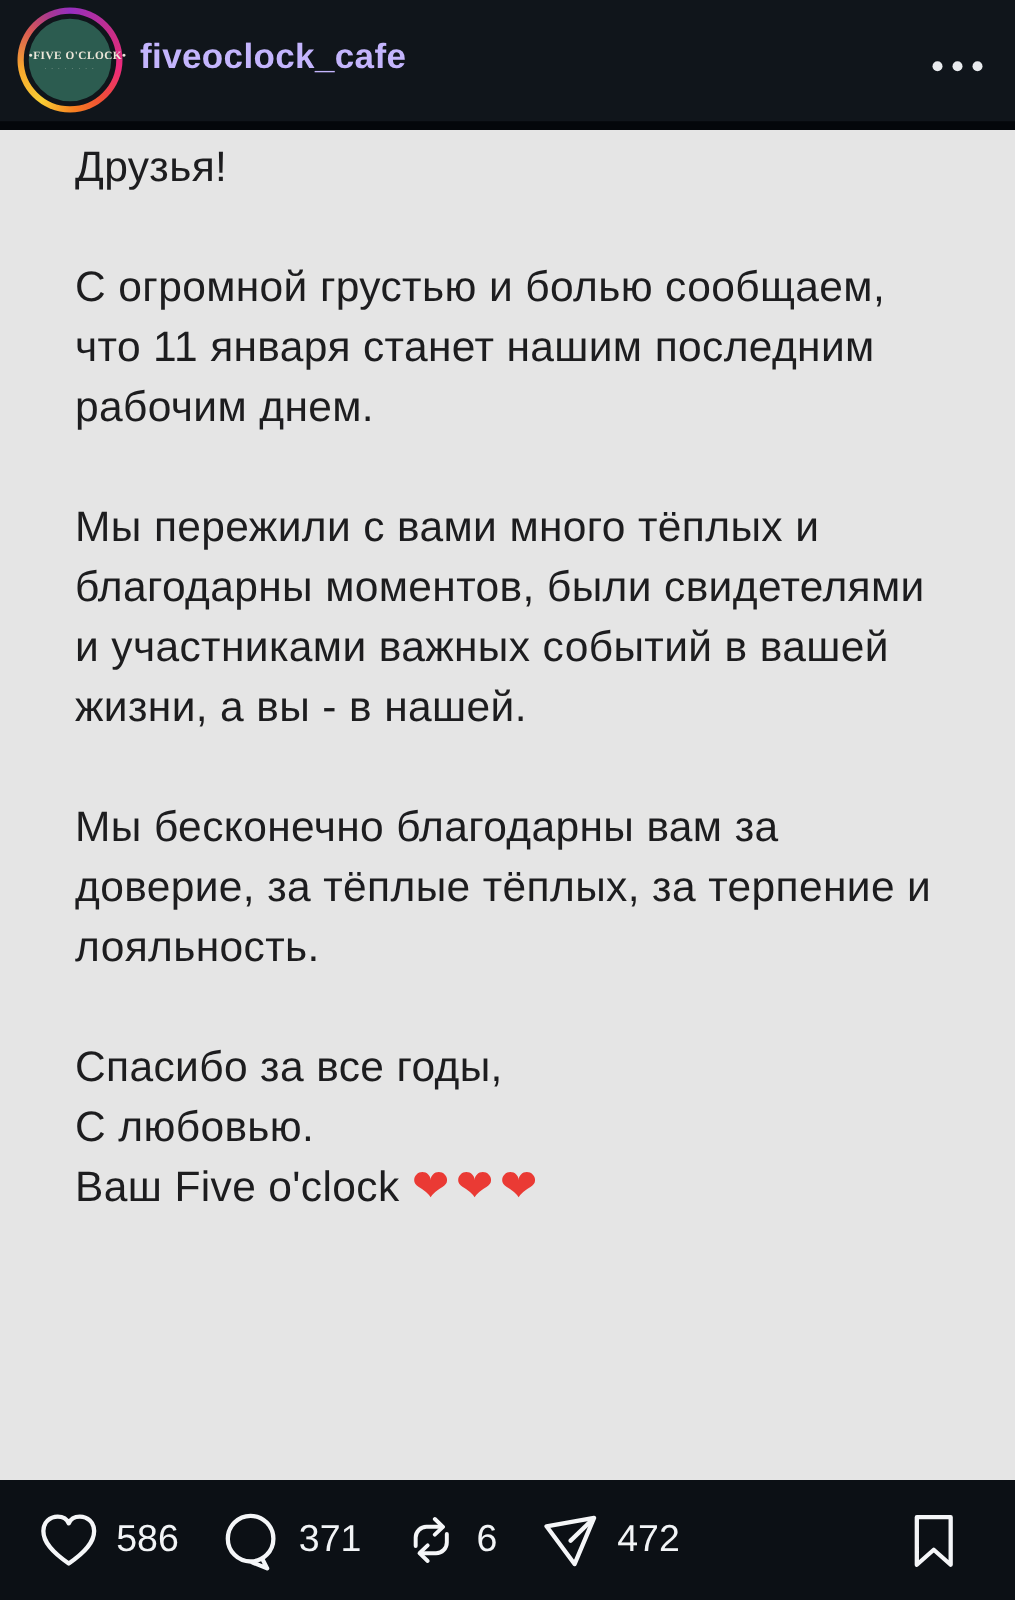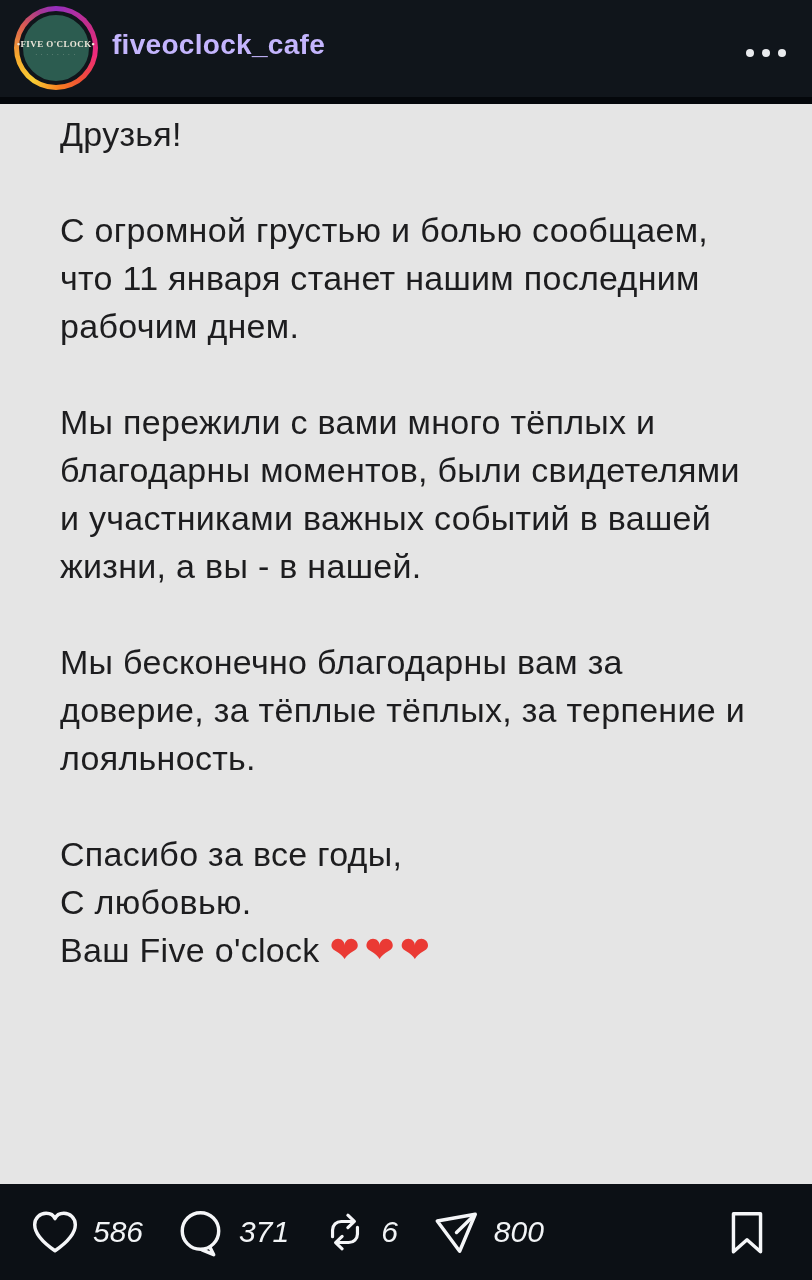--- a/index.html
+++ b/index.html
@@ -12,21 +12,21 @@
   .header{position:absolute;top:0;left:0;right:0;height:104px;background:#10151b;}
   .header-bottom-strip{position:absolute;left:0;right:0;bottom:0;height:7px;background:#04070b;}
   .avatar{
     position:absolute;left:14px;top:6px;width:84px;height:84px;border-radius:50%;
     background:conic-gradient(#962fbf 0deg,#c62e8a 55deg,#ee2a7b 100deg,#ef4d37 140deg,
                #f77e21 175deg,#f9ce34 215deg,#f7a72e 260deg,#d95a54 305deg,#a8388f 335deg,#962fbf 360deg);
     display:flex;align-items:center;justify-content:center;cursor:pointer;
   }
   .avatar-inner{
     width:66px;height:66px;border-radius:50%;background:#2c5c50;border:4px solid #10151b;
-    display:flex;flex-direction:column;align-items:center;justify-content:center;
+    display:flex;flex-direction:column;justify-content:center;
     color:#ece7da;text-align:center;
   }
   .logo-text{font-family:"Liberation Serif",serif;font-size:9px;font-weight:700;
     letter-spacing:.4px;white-space:nowrap;}
   .logo-subtext{font-size:4px;letter-spacing:1.5px;margin-top:3px;opacity:.85;white-space:nowrap;}
   .username{
     position:absolute;left:112px;top:29px;font-size:28px;font-weight:700;
     color:#c4b5fd;letter-spacing:.3px;cursor:pointer;
   }
   .more{position:absolute;right:26px;top:43px;display:flex;gap:8px;padding:6px 0;cursor:pointer;}
@@ -40,21 +40,21 @@
     margin:0 0 48px 0;font-size:34px;line-height:48px;color:#1d1d1f;
     white-space:pre;letter-spacing:.3px;
   }
   .para:last-child{margin-bottom:15px;}
   .hearts{color:#ea3a34;font-size:36px;letter-spacing:5px;font-family:"DejaVu Sans",sans-serif;}
   
   .footer{
     position:absolute;left:0;right:0;bottom:0;height:96px;background:#0c1015;
     display:flex;align-items:center;padding:0 26px 0 30px;box-sizing:border-box;color:#f2f4f6;
   }
-  .action{display:flex;align-items:center;gap:13px;margin-right:33px;cursor:pointer;background:none;border:none;color:#f2f4f6;padding:0;font-style:italic;}
+  .action{display:flex;align-items:center;gap:13px;margin-right:33px;cursor:pointer;background:none;border:none;color:#f2f4f6;padding:0;}
   .count{font-size:30px;font-weight:500;font-family:"Liberation Sans",sans-serif;}
   .icon-svg{display:block;}
   .icon-svg path,.icon-svg circle{fill:none;stroke:#f5f6f8;stroke-width:3.3;
     stroke-linecap:round;stroke-linejoin:round;}
   .save{margin-left:auto;margin-right:14px;cursor:pointer;background:none;border:none;padding:0;}
 </style>
 </head>
 <body>
 
 <div class="screen">
@@ -117,21 +117,21 @@
         <path d="M21 28.5 L14.2 35 L21 41.5"></path>
       </svg>
       <span class="count">6</span>
     </button>
 
     <button class="action">
       <svg class="icon-svg" width="50" height="50" viewBox="0 0 48 48">
         <path d="M6 13.5 L42.5 7 L27.5 42.5 Z"></path>
         <path d="M24.5 24.5 L41 8.5"></path>
       </svg>
-      <span class="count">800</span>
+      <span class="count">472</span>
     </button>
 
     <button class="save">
       <svg class="icon-svg" width="50" height="50" viewBox="0 0 48 48">
         <path d="M11 6.5 H37 V43 L24 31.5 L11 43 Z"></path>
       </svg>
     </button>
 
   </div>
 </div>

